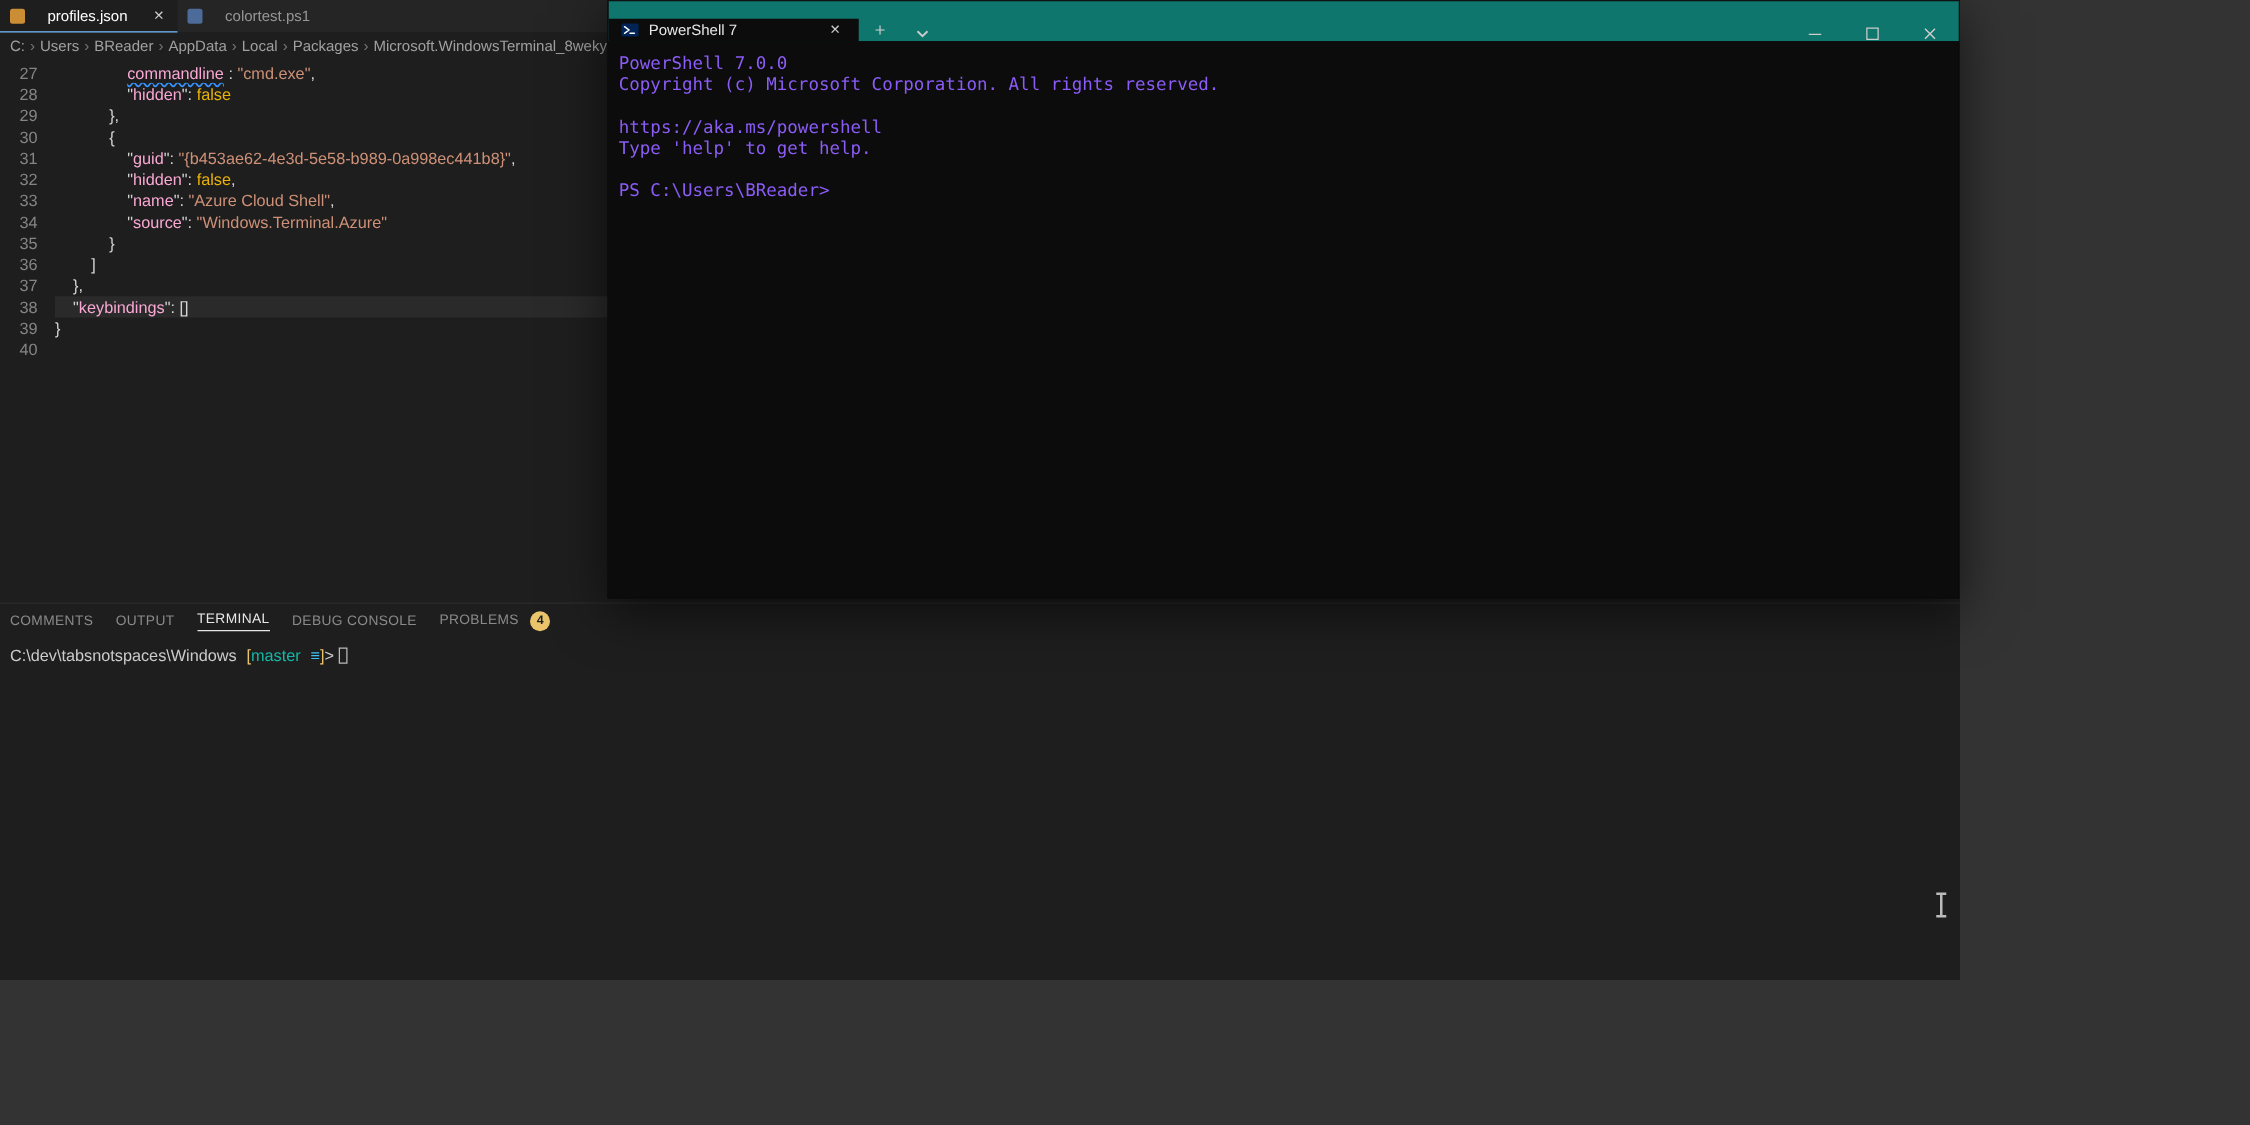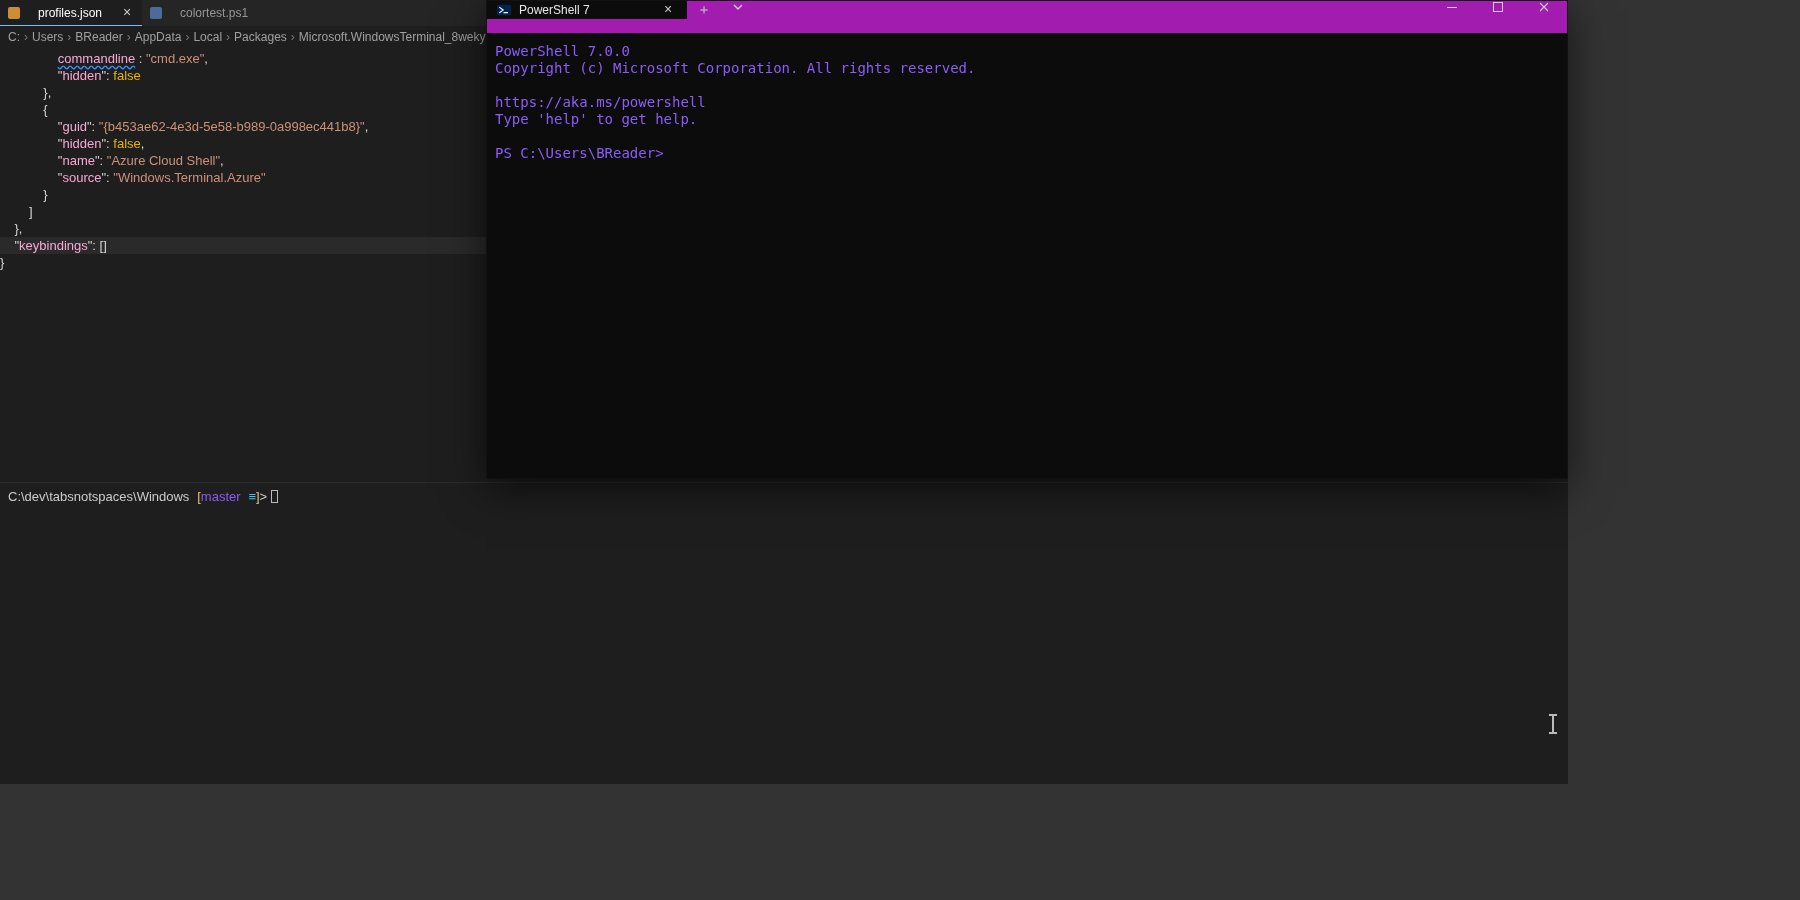--- a/index.html
+++ b/index.html
@@ -36,26 +36,26 @@
 .squig{text-decoration:underline wavy #3794ff;text-underline-offset:2px}
 
 .panel{position:absolute;left:0;bottom:0;width:100%;height:302px;background:#1e1e1e;border-top:1px solid #2b2b2b}
 .panel-tabs{height:28px;display:flex;align-items:center;gap:18px;padding-left:8px;font-size:11px;letter-spacing:.3px;color:#8a8a8a}
 .ptab{cursor:pointer}
 .ptab.active{color:#e7e7e7;border-bottom:1px solid #e7e7e7;padding-bottom:3px}
 .badge{display:inline-block;min-width:16px;height:16px;border-radius:8px;background:#e9c46a;color:#1e1e1e;font-size:10px;font-weight:600;text-align:center;line-height:16px;margin-left:6px}
 .panel-body{padding:6px 8px;font-family:Consolas,monospace;font-size:13px;color:#ccc}
 .panel-body .path{color:#cccccc}
 .panel-body .br1{color:#e9c46a}
-.panel-body .brn{color:#8b5cf6}
+.panel-body .brn{color:#14b8a6}
 .panel-body .sym{color:#3fbff3}
 .panel-body .curs{display:inline-block;width:7px;height:13px;border:1px solid #bbb;vertical-align:-2px}
 
 
-.winterm .titlebar{height:32px;background:#a21caf;display:flex;align-items:flex-start}
+.winterm .titlebar{height:32px;background:#0f766e;display:flex;align-items:flex-end}
 .tb-tab{display:flex;align-items:center;gap:8px;background:#0c0c0c;padding:0 10px;min-width:200px;color:#e6e6e6;font-size:12px}
 .tb-tab svg{flex:none}
 .tb-tab-close{width:18px;height:18px;line-height:16px;text-align:center;color:#ccc;margin-left:auto;font-size:14px}
 .tb-btn{width:34px;display:flex;align-items:center;justify-content:center;color:#ccc;font-size:14px}
 .tb-spacer{flex:1}
 .win-ctrls{display:flex}
 .win-ctrls .tb-btn{width:46px}
 .term-body{padding:10px 8px;font-family:Consolas,monospace;font-size:14px;line-height:17px;color:#8b5cf6;background:#0c0c0c;height:calc(100% - 32px);white-space:pre}
 
 .ibeam{position:absolute;right:14px;bottom:52px;width:2px;height:16px;background:#bbb}
@@ -90,24 +90,50 @@
       <span>AppData</span>
       <span class="sep">›</span>
       <span>Local</span>
       <span class="sep">›</span>
       <span>Packages</span>
       <span class="sep">›</span>
       <span>Microsoft.WindowsTerminal_8wekyb3d8b</span>
     </div>
 
   <div class="editor">
+    <div class="gutter">
+        <div>27</div>
+        <div>28</div>
+        <div>29</div>
+        <div>30</div>
+        <div>31</div>
+        <div>32</div>
+        <div>33</div>
+        <div>34</div>
+        <div>35</div>
+        <div>36</div>
+        <div>37</div>
+        <div>38</div>
+        <div>39</div>
+        <div>40</div>
+      </div>
     <div class="code"><div class="row">                <span class="squig tok-key">commandline</span><span class="tok-pun"> : </span><span class="tok-str">"cmd.exe"</span><span class="tok-pun">,</span></div><div class="row">                <span class="tok-pun">"</span><span class="tok-key">hidden</span><span class="tok-pun">": </span><span class="tok-bool">false</span></div><div class="row">            <span class="tok-pun">},</span></div><div class="row">            <span class="tok-pun">{</span></div><div class="row">                <span class="tok-pun">"</span><span class="tok-key">guid</span><span class="tok-pun">": </span><span class="tok-str">"{b453ae62-4e3d-5e58-b989-0a998ec441b8}"</span><span class="tok-pun">,</span></div><div class="row">                <span class="tok-pun">"</span><span class="tok-key">hidden</span><span class="tok-pun">": </span><span class="tok-bool">false</span><span class="tok-pun">,</span></div><div class="row">                <span class="tok-pun">"</span><span class="tok-key">name</span><span class="tok-pun">": </span><span class="tok-str">"Azure Cloud Shell"</span><span class="tok-pun">,</span></div><div class="row">                <span class="tok-pun">"</span><span class="tok-key">source</span><span class="tok-pun">": </span><span class="tok-str">"Windows.Terminal.Azure"</span></div><div class="row">            <span class="tok-pun">}</span></div><div class="row">        <span class="tok-pun">]</span></div><div class="row">    <span class="tok-pun">},</span></div><div class="row hl">    <span class="tok-pun">"</span><span class="tok-key">keybindings</span><span class="tok-pun">": []</span></div><div class="row"><span class="tok-pun">}</span></div><div class="row"></div></div>
   </div>
 
   <div class="panel">
+    <div class="panel-tabs">
+      <span class="ptab">COMMENTS</span>
+      <span class="ptab">OUTPUT</span>
+      <span class="ptab active">TERMINAL</span>
+      <span class="ptab">DEBUG CONSOLE</span>
+      <span class="ptab">
+        <span>PROBLEMS</span>
+        <span class="badge">4</span>
+      </span>
+    </div>
     <div class="panel-body">
       <span class="path">C:\dev\tabsnotspaces\Windows</span>
       <span class="br1"> [</span><span class="brn">master</span>
       <span class="sym"> </span><span class="sym">≡</span><span class="br1">]</span><span>&gt; </span><span class="curs"></span>
     </div>
     <span class="ibeam"></span>
   </div>
 </div>
 
 <div class="winterm">

